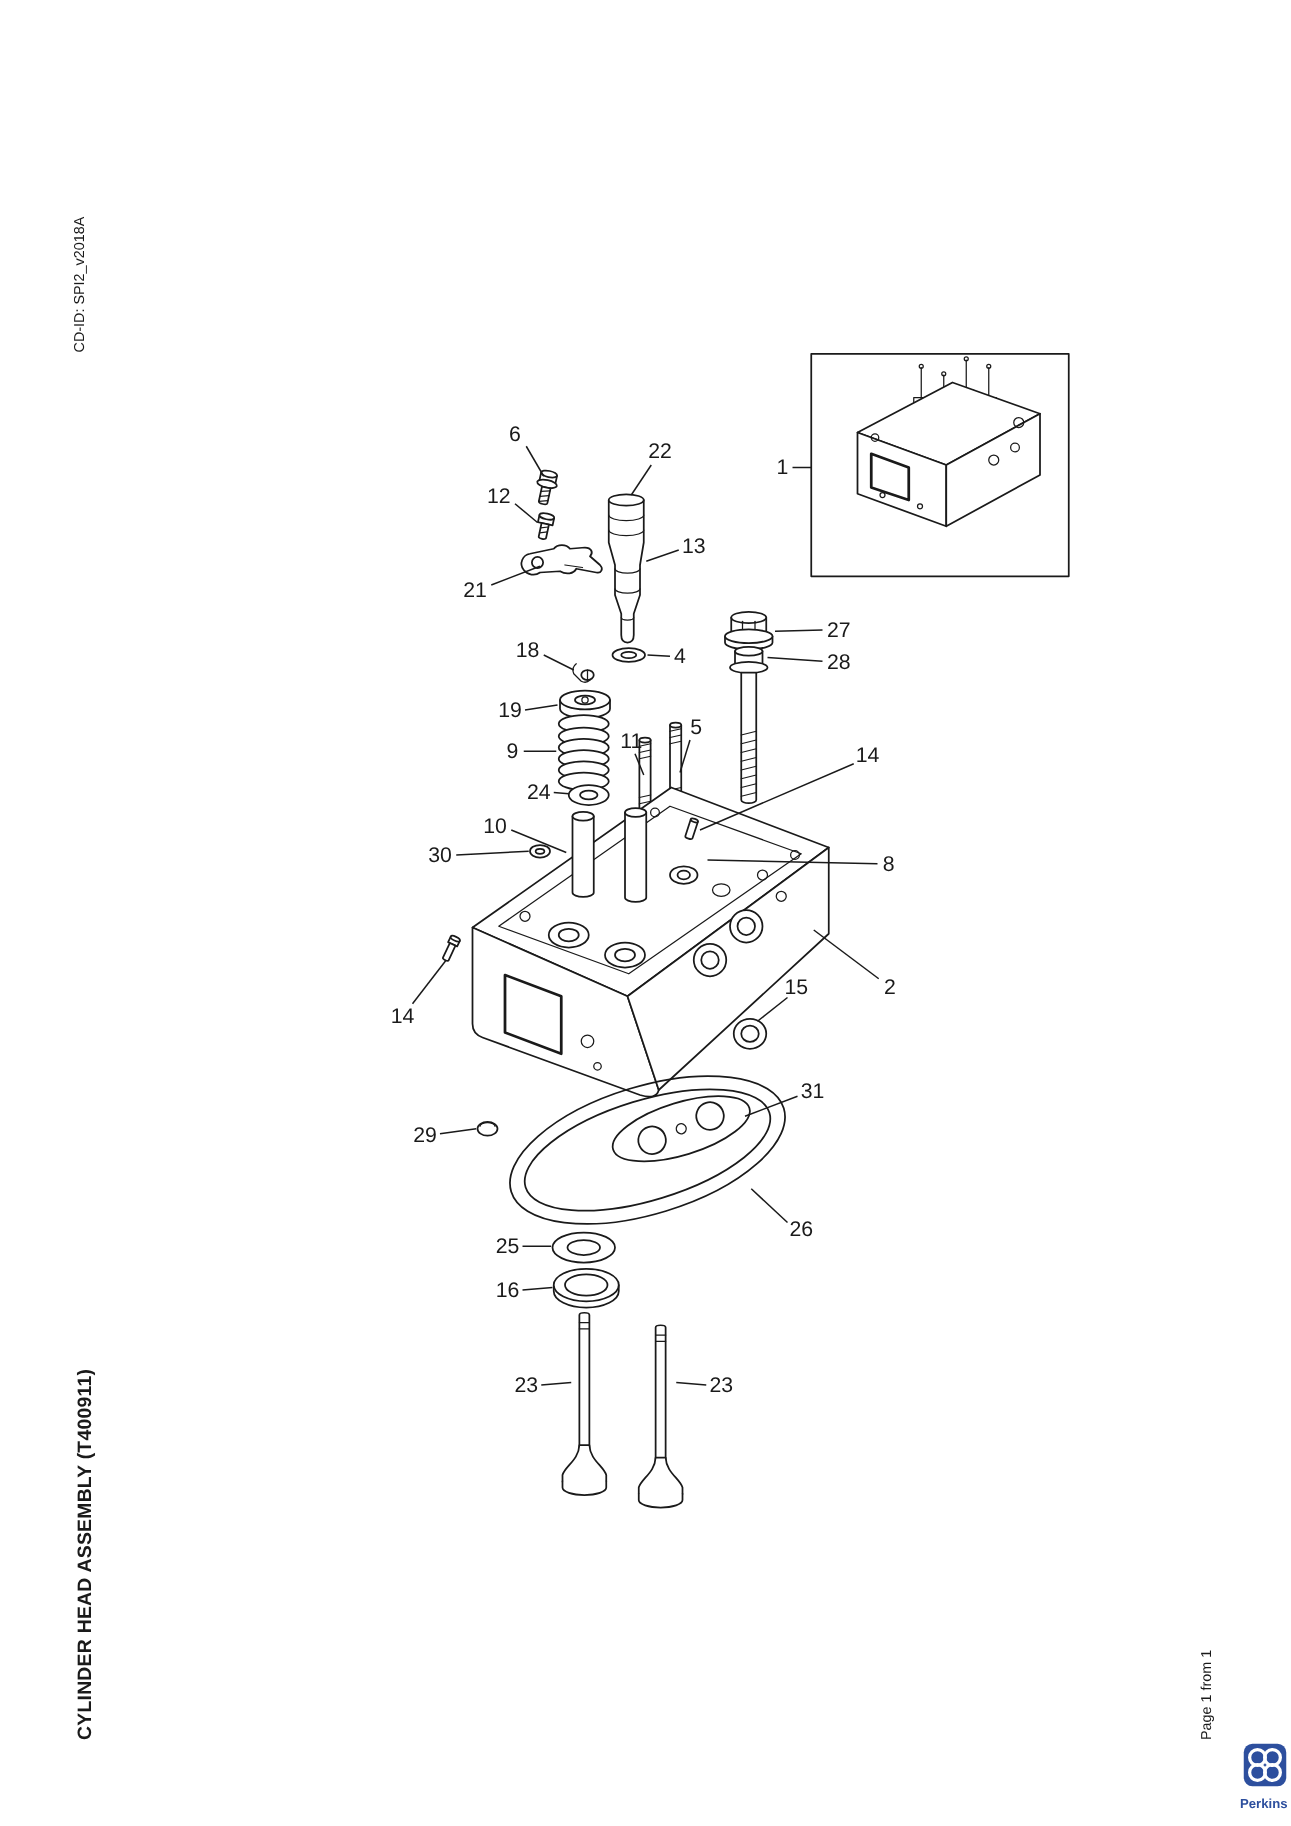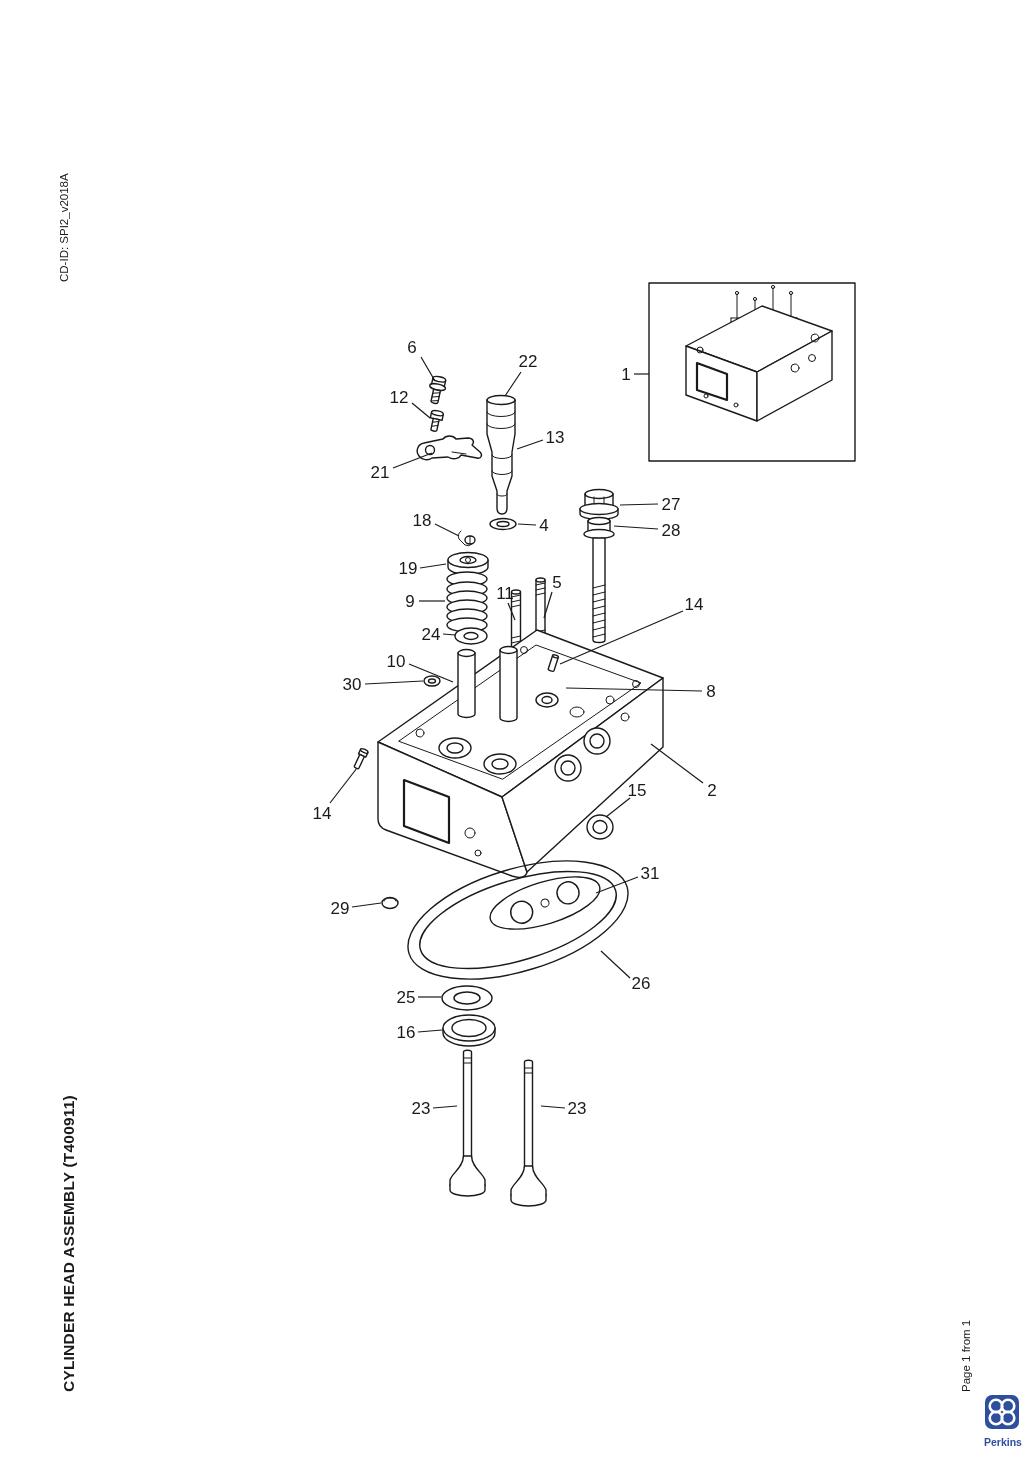--- a/index.html
+++ b/index.html
@@ -19,21 +19,21 @@
     white-space: nowrap;
     color: var(--ink);
   }
   .cd-id   { left: 58px;  top: 282px;  font-size: 11.5px; }
   .doc-title { left: 60px; top: 1392px; font-size: 15.5px; font-weight: bold; letter-spacing: 0.2px; }
   .page-num  { left: 960px; top: 1392px; font-size: 11.5px; }
   .brand {
     position: absolute;
     left: 984px; top: 1394px;
     width: 46px;
-    text-align: left;
+    text-align: right;
   }
   .brand-name {
     margin-top: 2px;
     font-size: 10.5px;
     font-weight: bold;
     color: var(--brand);
   }
   svg.diagram { position: absolute; left: 0; top: 0; }
   .part {
     fill: #ffffff;

